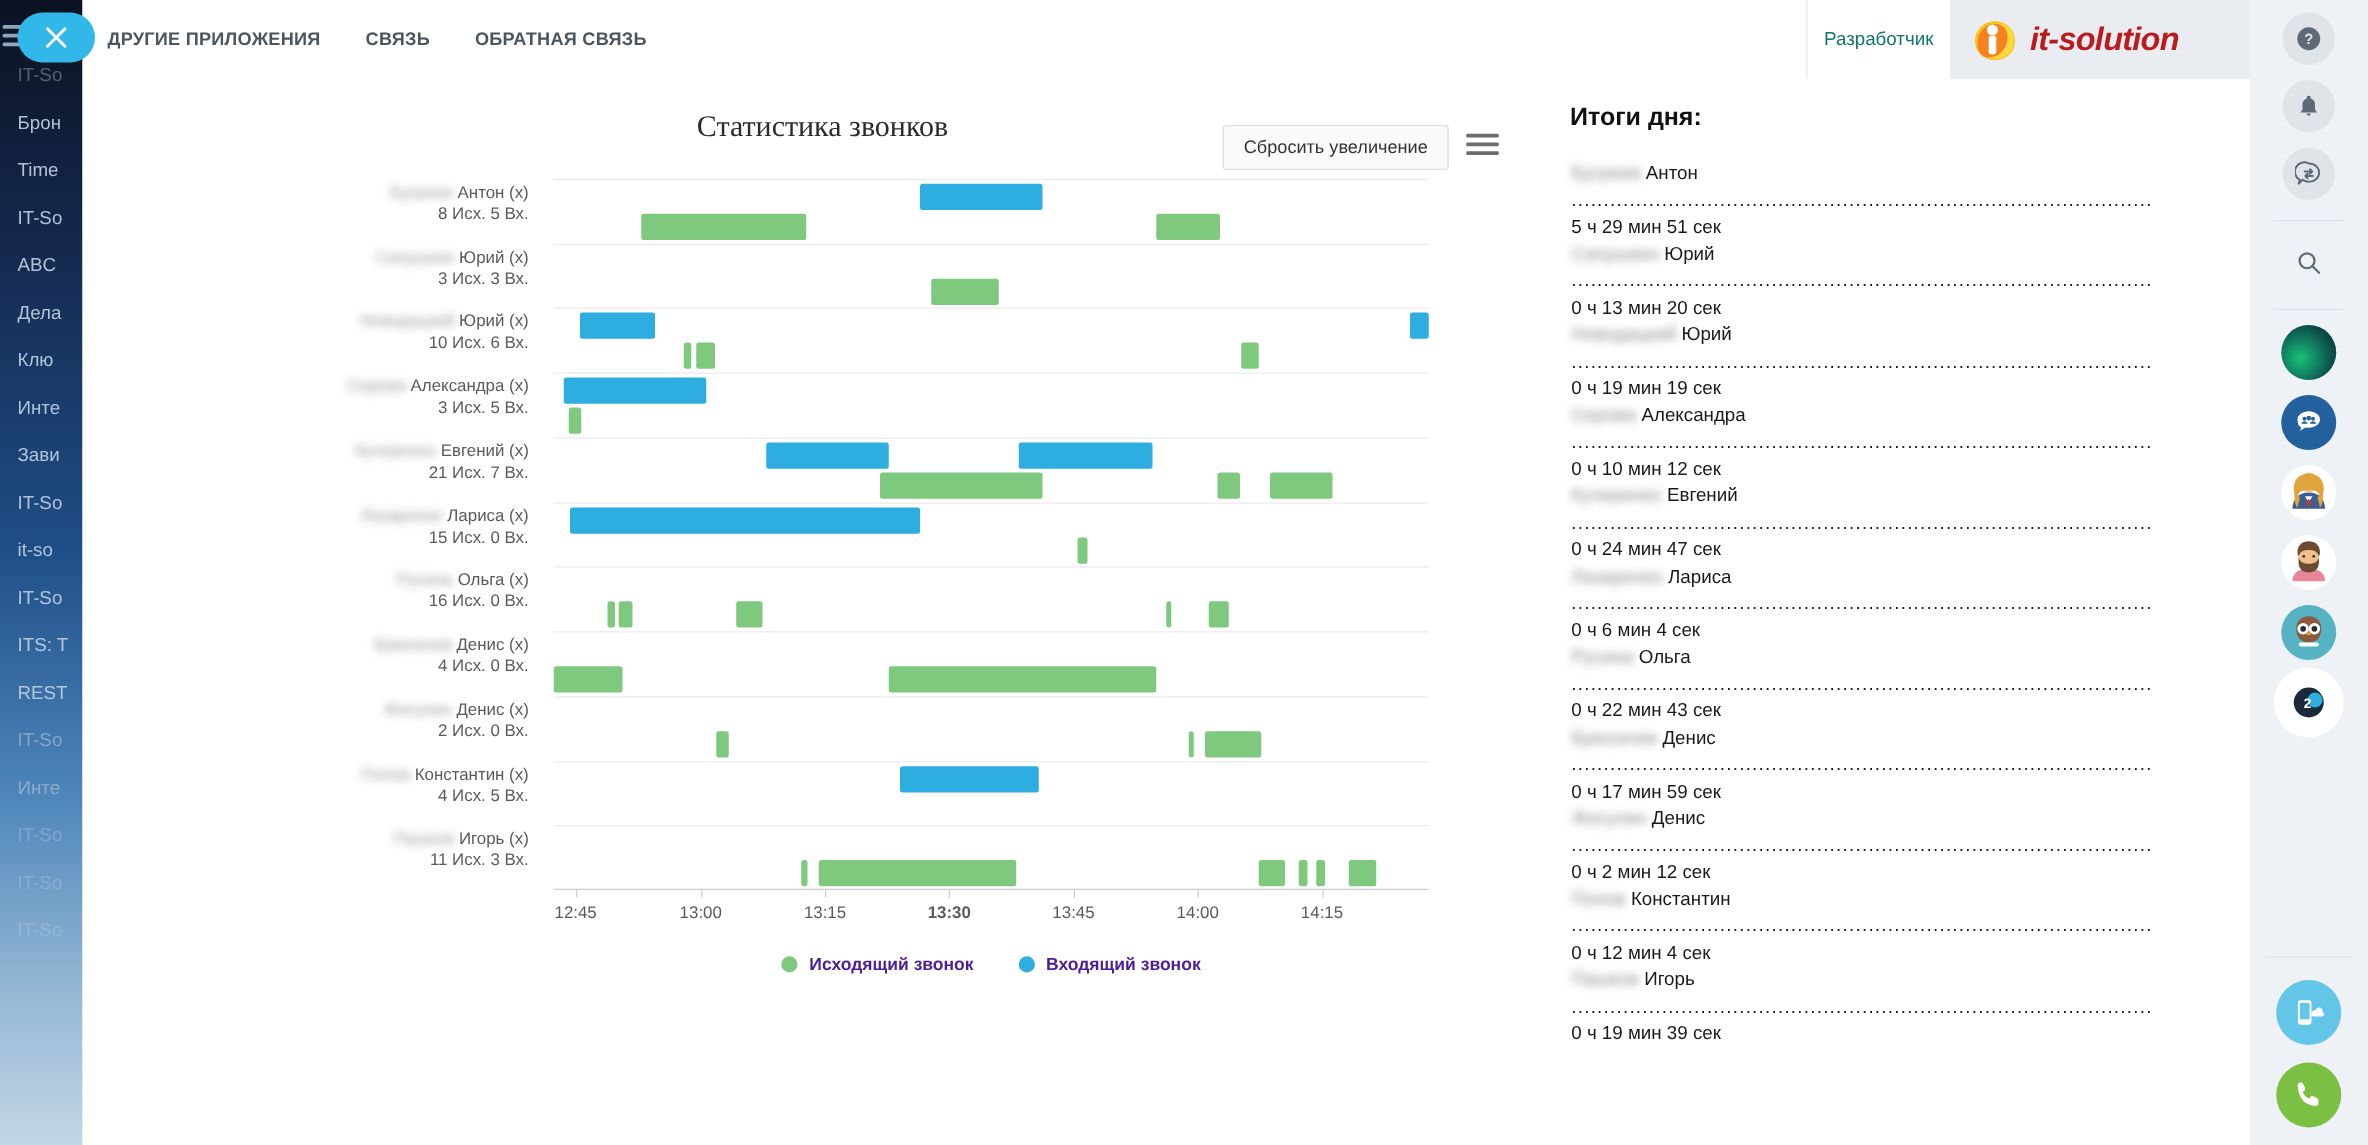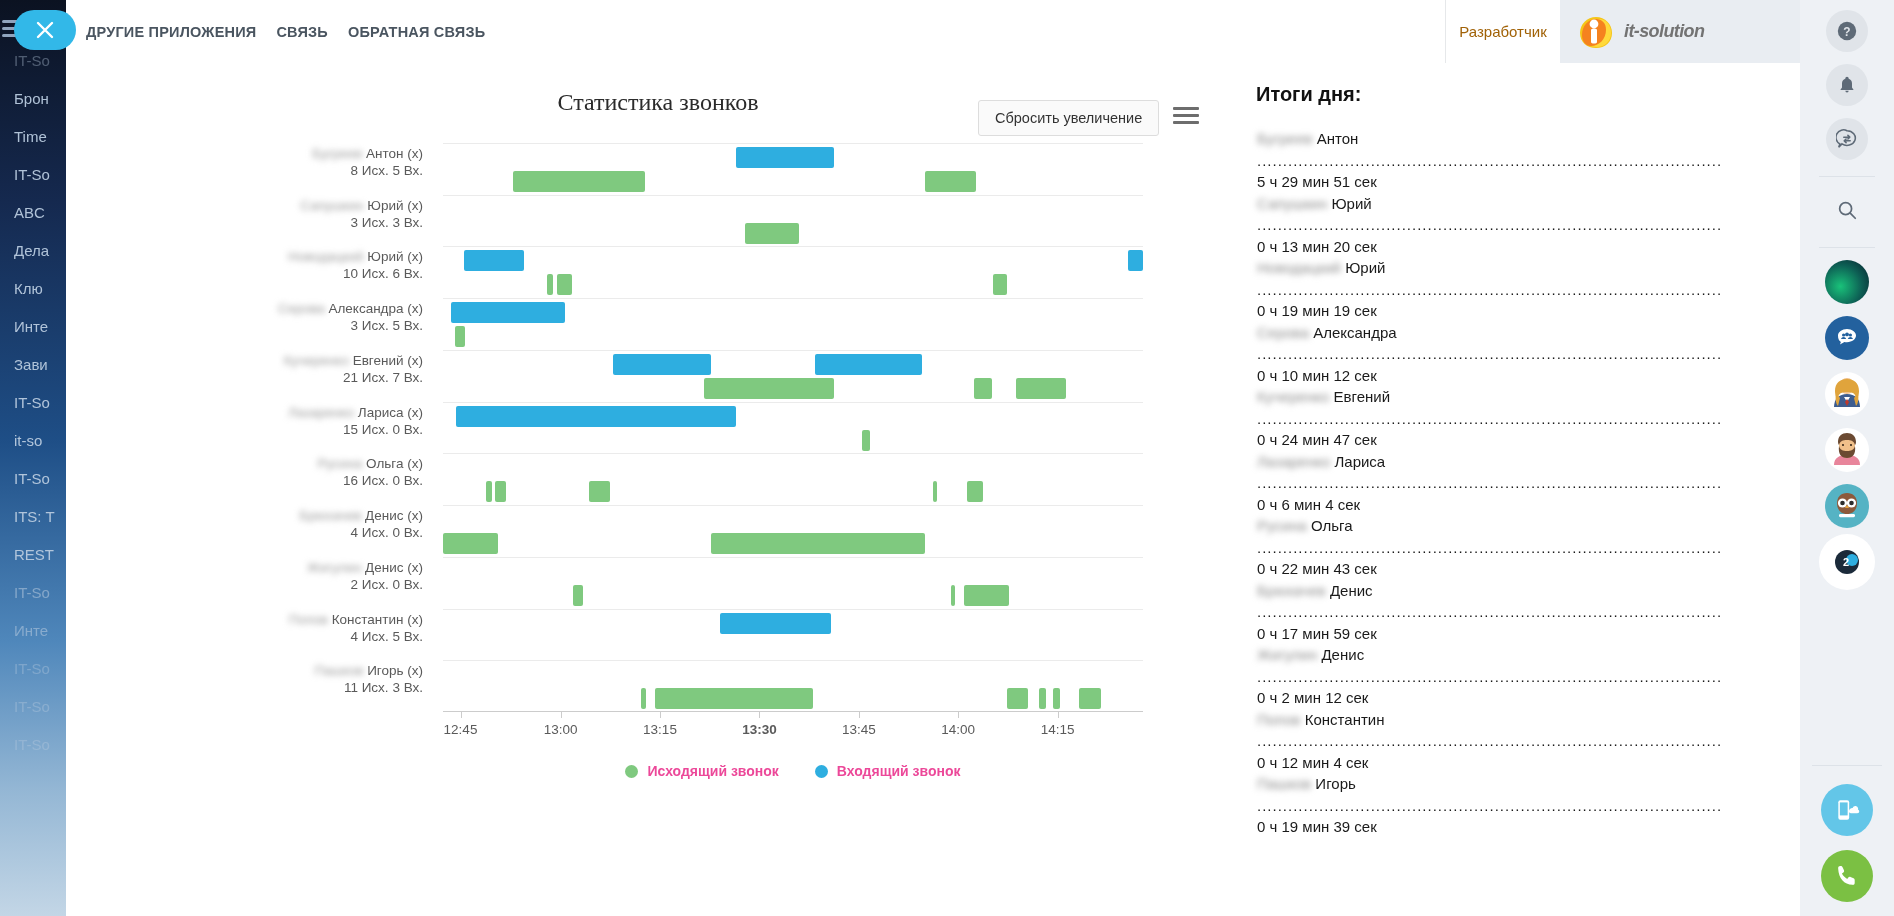--- a/index.html
+++ b/index.html
@@ -38,38 +38,38 @@
     cursor: pointer; z-index: 40;
   }
   .close-pill svg { display:block; }
 
   
   .topbar {
     position: absolute; left: 66px; top: 0; width: 1379px; height: 63px;
     background: #ffffff; display: flex; align-items: center;
     z-index: 20;
   }
-  .topnav { display: flex; align-items: center; gap: 20px; margin-left: 20px; }
+  .topnav { display: flex; align-items: center; gap: 36px; margin-left: 20px; }
   .topnav a {
     color: #4a5560; font-size: 14.5px; font-weight: bold;
     text-decoration: none; letter-spacing: .2px; white-space: nowrap;
     cursor: pointer;
   }
   .dev-cell {
     position: absolute; left: 1445px; top: 0; width: 115px; height: 63px;
     background: #ffffff; border-left: 1px solid #e6e8ea;
     display: flex; align-items: center; justify-content: center;
-    color: #a16207; font-size: 15px; z-index: 21;
+    color: #0f766e; font-size: 15px; z-index: 21;
   }
   .brandbar {
     position: absolute; left: 1560px; top: 0; width: 240px; height: 63px;
     background: #e9edf2; display: flex; align-items: center; gap: 10px;
     padding-left: 18px; z-index: 19;
   }
-  .brand-text { font-size: 18px; font-weight: bold; color: #737373; letter-spacing: -.6px; font-style: italic; }
+  .brand-text { font-size: 26px; font-weight: bold; color: #b91c1c; letter-spacing: -.6px; font-style: italic; }
   .logo-mark { width: 36px; height: 34px; position: relative; }
 
   
   .right-rail {
     position: absolute; left: 1800px; top: 0; width: 94px; height: 916px;
     background: #eef1f5; display: flex; flex-direction: column; align-items: center;
     padding-top: 10px; z-index: 18;
   }
   .rr-btn {
     width: 42px; height: 42px; border-radius: 50%;
@@ -133,21 +133,21 @@
   .xlab {
     position: absolute; font-size: 13.5px; color: #5a5a5a; transform: translateX(-50%);
     white-space: nowrap;
   }
   .legend {
     position: absolute; left: 345px; top: 700px; width: 700px;
     display: flex; justify-content: center; gap: 36px; align-items: center;
   }
   .legend .item { display:flex; align-items:center; gap: 9px; cursor: pointer; }
   .legend .dot { width: 13px; height: 13px; border-radius: 50%; }
-  .legend .txt { font-size: 14px; color: #ec4899; font-weight: bold; }
+  .legend .txt { font-size: 14px; color: #4c1d95; font-weight: bold; }
 
   
   .totals { position: absolute; left: 1190px; top: 0; width: 544px; padding-top: 20px; }
   .totals h2 { margin: 0 0 22px 0; font-size: 20px; color: #111; }
   .tot-row {
     display: flex; align-items: baseline; font-size: 15px; color: #1a1a1a;
     line-height: 21.5px; white-space: nowrap; flex-direction: column;
   }
   .tot-name .sur { filter: blur(3.2px); color: #8d8d8d; }
   .tot-dots { flex: 1 1 auto; overflow: hidden; letter-spacing: 1px; color:#1a1a1a;

